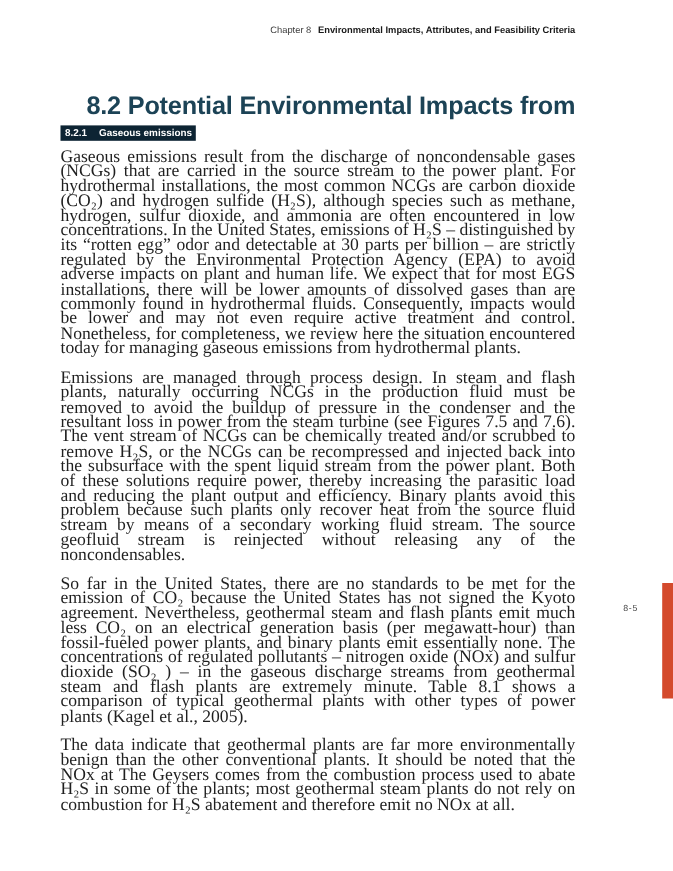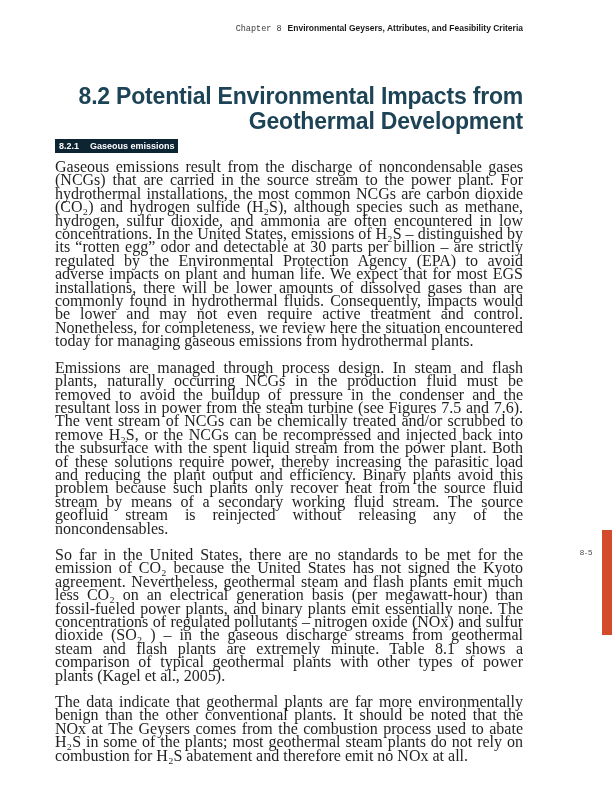--- a/index.html
+++ b/index.html
@@ -15,21 +15,21 @@
   
   .header {
     position: absolute;
     top: 17px;
     left: 0;
     right: 89px;
     text-align: right;
     white-space: nowrap;
   }
   .chapter-label {
-    font-family: Liberation Mono, monospace;
+    font-family: Liberation Sans, sans-serif;
     font-size: 8.5px;
     color: #3a3a3a;
     margin-right: 6px;
   }
   .chapter-title {
     font-family: "Liberation Sans", "DejaVu Sans", sans-serif;
     font-weight: 700;
     font-size: 8.5px;
     color: #191919;
   }
@@ -70,48 +70,47 @@
     font-size: 16px;
     line-height: 13.4px;
     text-align: justify;
     color: #1f1f1f;
   }
 
   
   .page-num {
     position: absolute;
     top: 548px;
-    right: 19px;
+    right: 32px;
     font-family: "Liberation Sans", "DejaVu Sans", sans-serif;
     font-size: 8px;
     letter-spacing: 0.6px;
     color: #4d4d4d;
   }
   .red-tab {
     position: absolute;
     top: 530px;
     right: 0;
     width: 10px;
     height: 105px;
     background: #d44a2c;
   }
 </style>
 </head>
 <body>
 
 <div class="page">
 
   <div class="header">
-    <span class="chapter-label">Chapter 8</span><span class="chapter-title">Environmental Geysers, Attributes, and Feasibility Criteria</span>
+    <span class="chapter-label">Chapter 8</span><span class="chapter-title">Environmental Impacts, Attributes, and Feasibility Criteria</span>
   </div>
 
   <div class="content">
     <h1 class="title" style="color: rgb(28, 67, 86);">
       <span style="display:block">8.2 Potential Environmental Impacts from</span>
-      <span style="display:block">Geothermal Development</span>
     </h1>
 
     <div class="section-tag" style="background: rgb(13, 36, 51);">
       <span class="num">8.2.1</span><span>Gaseous emissions</span>
     </div>
 
     <div class="bodytext">
       <p>Gaseous emissions result from the discharge of noncondensable gases (NCGs) that are carried in the source stream to the power plant. For hydrothermal installations, the most common NCGs are carbon dioxide (CO₂) and hydrogen sulfide (H₂S), although species such as methane, hydrogen, sulfur dioxide, and ammonia are often encountered in low concentrations. In the United States, emissions of H₂S – distinguished by its “rotten egg” odor and detectable at 30 parts per billion – are strictly regulated by the Environmental Protection Agency (EPA) to avoid adverse impacts on plant and human life. We expect that for most EGS installations, there will be lower amounts of dissolved gases than are commonly found in hydrothermal fluids. Consequently, impacts would be lower and may not even require active treatment and control. Nonetheless, for completeness, we review here the situation encountered today for managing gaseous emissions from hydrothermal plants.</p>
       <p>Emissions are managed through process design. In steam and flash plants, naturally occurring NCGs in the production fluid must be removed to avoid the buildup of pressure in the condenser and the resultant loss in power from the steam turbine (see Figures 7.5 and 7.6). The vent stream of NCGs can be chemically treated and/or scrubbed to remove H₂S, or the NCGs can be recompressed and injected back into the subsurface with the spent liquid stream from the power plant. Both of these solutions require power, thereby increasing the parasitic load and reducing the plant output and efficiency. Binary plants avoid this problem because such plants only recover heat from the source fluid stream by means of a secondary working fluid stream. The source geofluid stream is reinjected without releasing any of the noncondensables.</p>
       <p>So far in the United States, there are no standards to be met for the emission of CO₂ because the United States has not signed the Kyoto agreement. Nevertheless, geothermal steam and flash plants emit much less CO₂ on an electrical generation basis (per megawatt-hour) than fossil-fueled power plants, and binary plants emit essentially none. The concentrations of regulated pollutants – nitrogen oxide (NOx) and sulfur dioxide (SO₂ ) – in the gaseous discharge streams from geothermal steam and flash plants are extremely minute. Table 8.1 shows a comparison of typical geothermal plants with other types of power plants (Kagel et al., 2005).</p>

